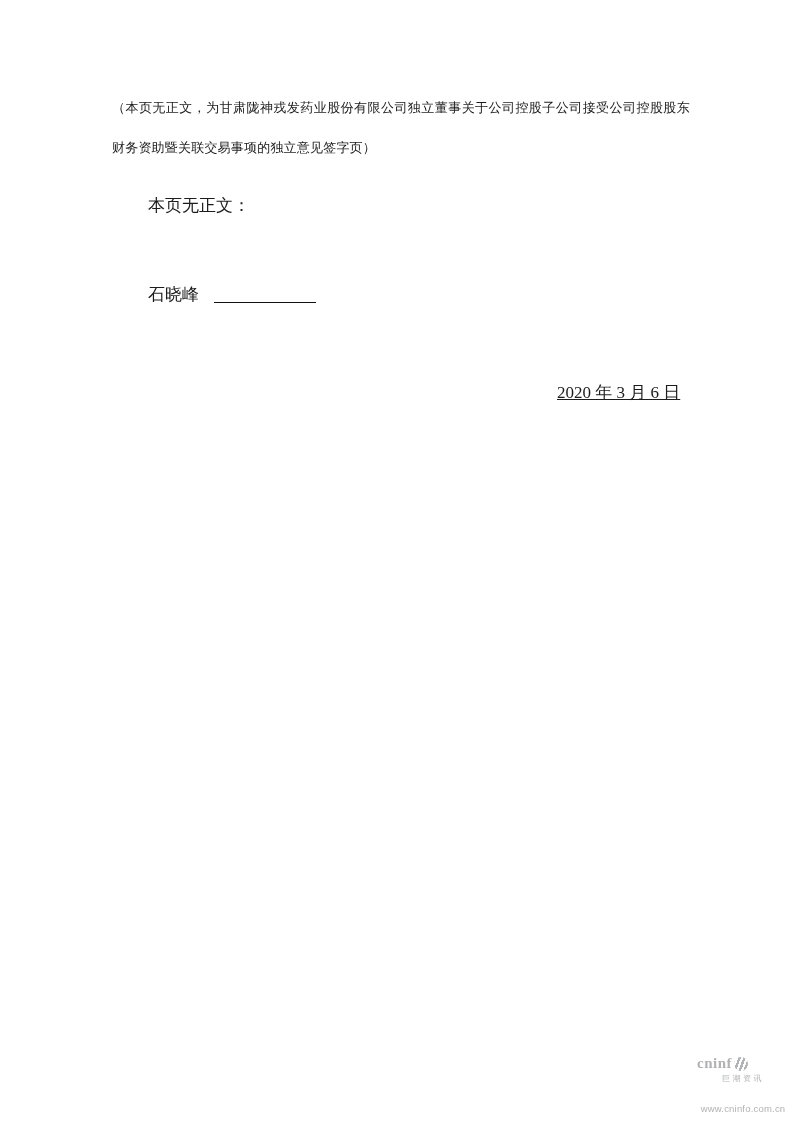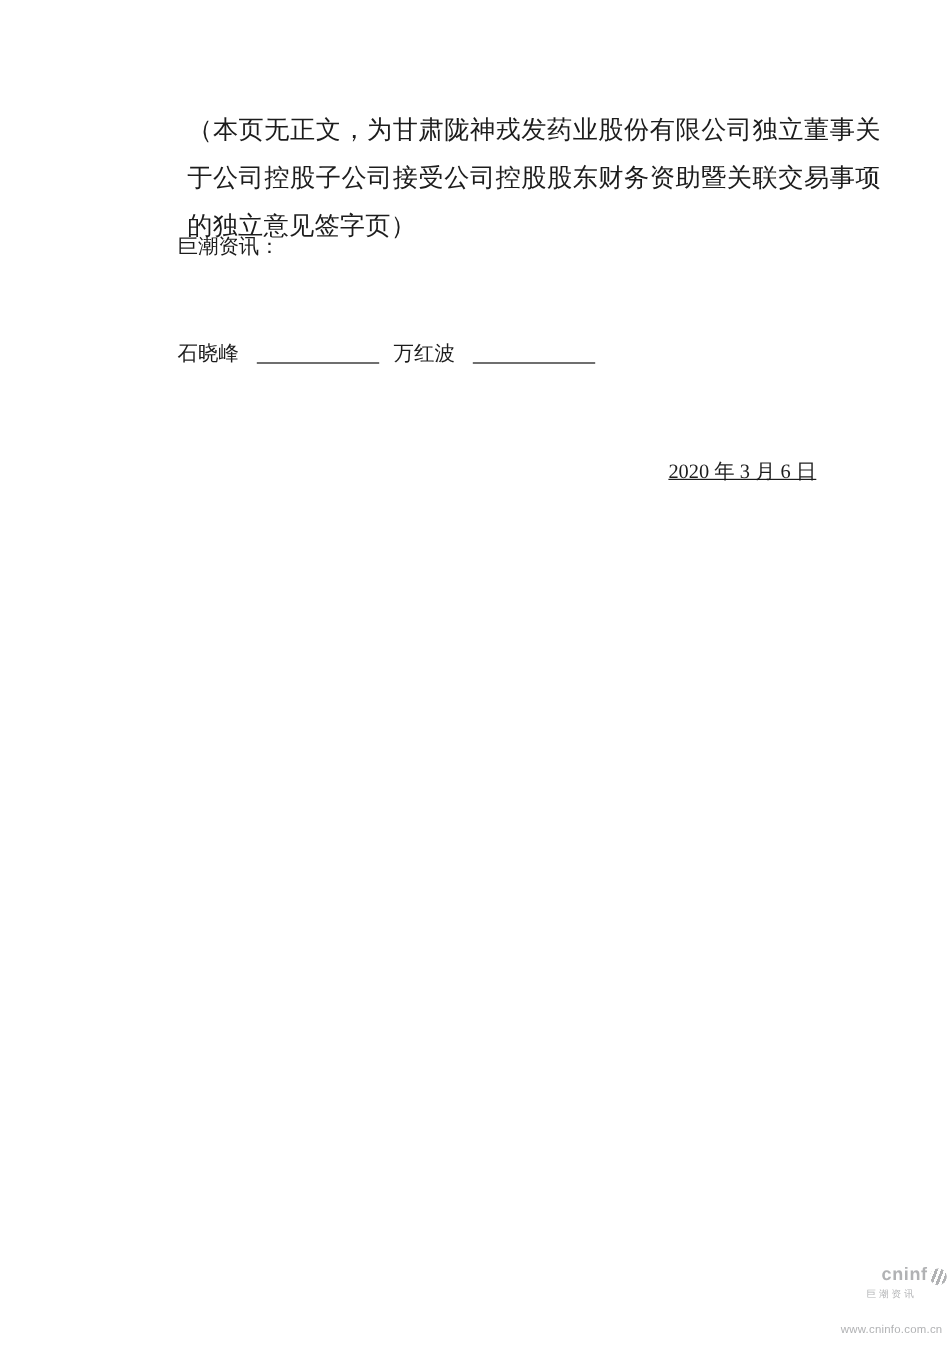--- a/index.html
+++ b/index.html
@@ -17,25 +17,24 @@
     font-family: "Liberation Serif", "DejaVu Serif", serif;
     color: #1c1c1c;
     overflow: hidden;
   }
 
   .preamble {
     position: absolute;
     left: 112px;
     top: 88px;
     width: 578px;
-    font-size: 21px;
+    font-size: 13px;
     line-height: 40px;
     text-align: justify;
     letter-spacing: 0.2px;
-    margin-left: 44px;
   }
 
   .sig-heading {
     position: absolute;
     left: 148px;
     top: 195px;
     font-size: 17px;
     line-height: 22px;
   }
 
@@ -81,22 +80,23 @@
     width: 92px;
     text-align: center;
     font-family: "Liberation Sans", "DejaVu Sans", sans-serif;
     line-height: 1.25;
     user-select: none;
   }
 
   .wm-top {
     display: flex;
     align-items: center;
-    justify-content: flex-end;
+    justify-content: flex-start;
     gap: 2px;
+    font-family: Liberation Serif, serif;
   }
 
   .wm-logo-text {
     font-size: 15px;
     font-weight: bold;
     letter-spacing: 0.5px;
   }
 
   .wm-globe {
     display: inline-block;
@@ -122,29 +122,25 @@
     white-space: nowrap;
   }
 </style>
 </head>
 <body>
 
 <div class="page">
 
   <p class="preamble">（本页无正文，为甘肃陇神戎发药业股份有限公司独立董事关于公司控股子公司接受公司控股股东财务资助暨关联交易事项的独立意见签字页）</p>
 
-  <div class="sig-heading">巨潮资讯：</div>
+  <div class="sig-heading">本页无正文：</div>
 
   <div class="signers-row">
     <div class="signer">
       <span class="signer-name">石晓峰</span>
-      <span class="sig-line"></span>
-    </div>
-    <div class="signer">
-      <span class="signer-name">万红波</span>
       <span class="sig-line"></span>
     </div>
   </div>
 
   <div class="doc-date">2020 年 3 月 6 日</div>
 
   <div class="watermark" style="color: rgb(177, 178, 180);">
     <div class="wm-top">
       <span class="wm-logo-text">cninf</span>
       <span class="wm-globe"></span>

